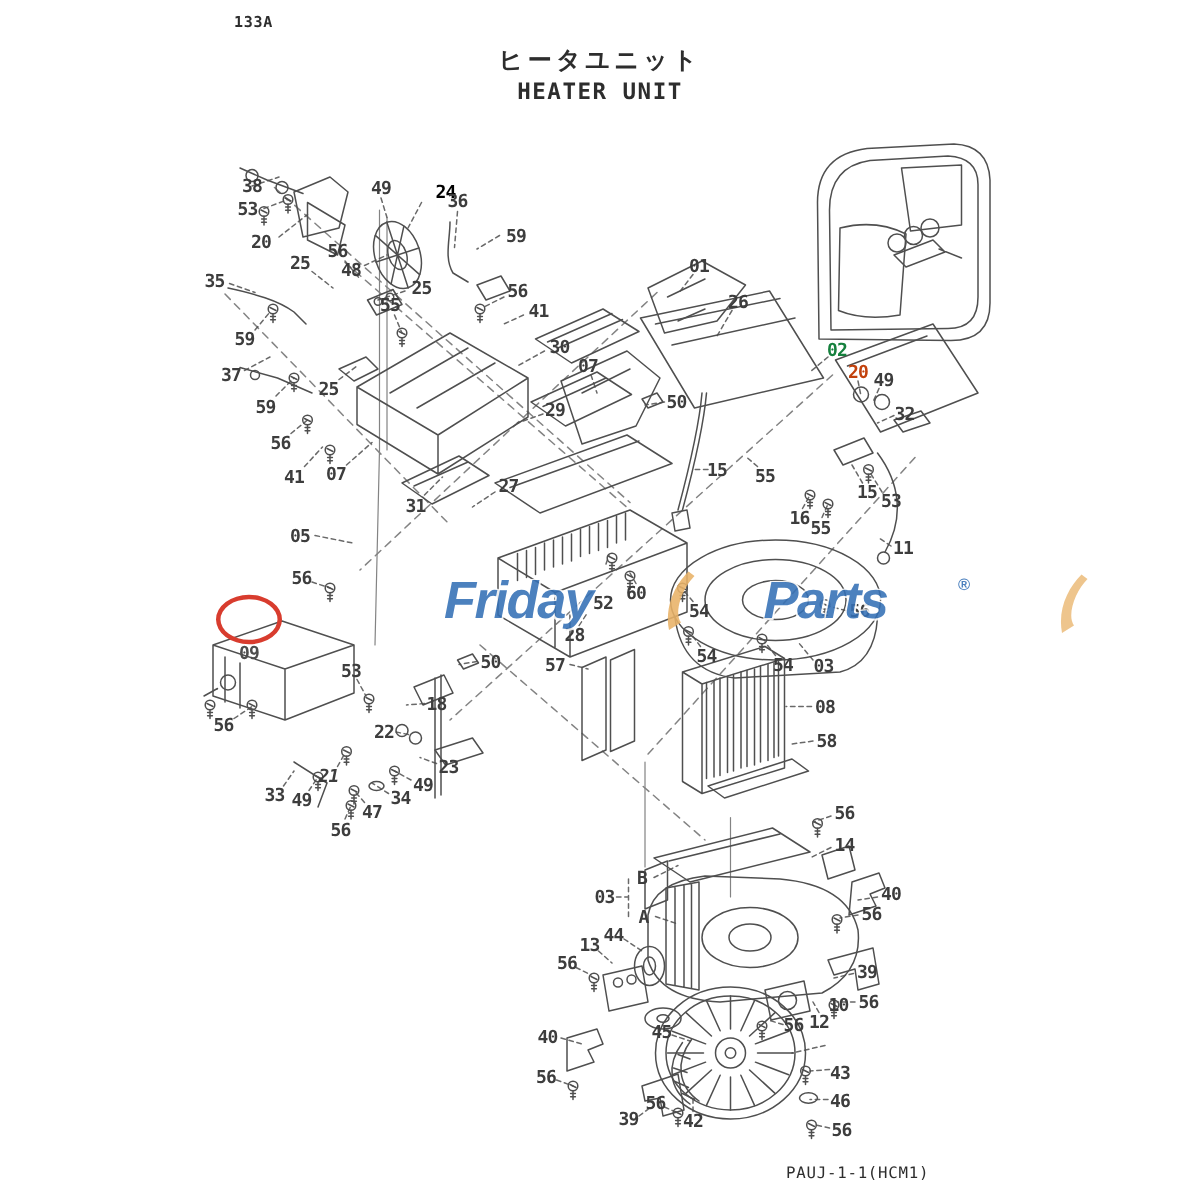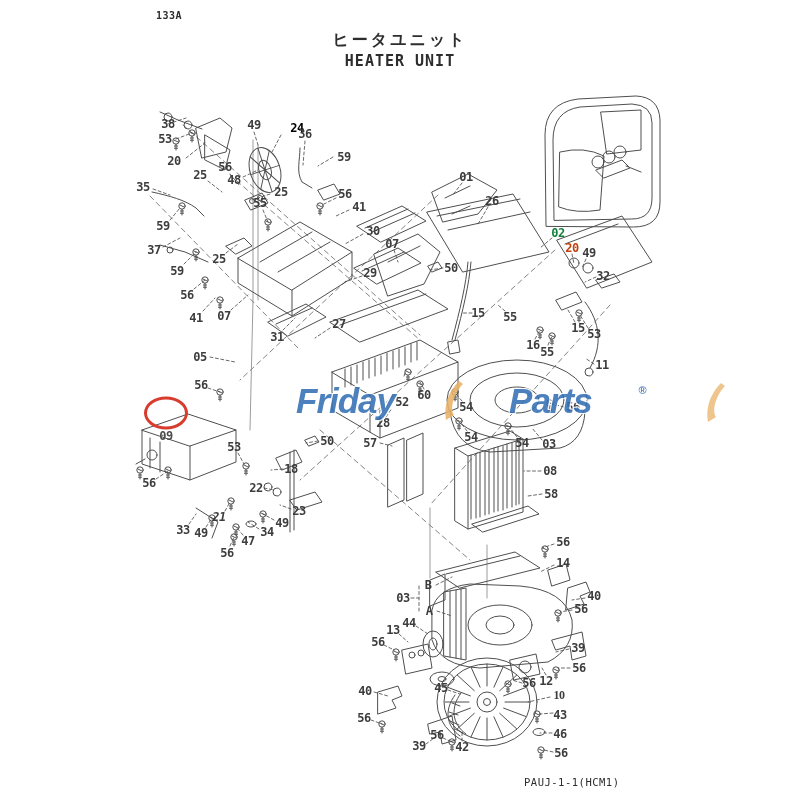--- a/index.html
+++ b/index.html
@@ -305,21 +305,21 @@
       <span class="plabel" style="left: 429px; top: 611px; color: rgb(61, 61, 61);">A</span>
       <span class="plabel" style="left: 409px; top: 623px; color: rgb(61, 61, 61);">44</span>
       <span class="plabel" style="left: 393px; top: 630px; color: rgb(61, 61, 61);">13</span>
       <span class="plabel" style="left: 378px; top: 642px; color: rgb(61, 61, 61);">56</span>
       <span class="plabel" style="left: 578px; top: 648px; color: rgb(61, 61, 61);">39</span>
       <span class="plabel" style="left: 579px; top: 668px; color: rgb(61, 61, 61);">56</span>
       <span class="plabel" style="left: 529px; top: 683px; color: rgb(61, 61, 61);">56</span>
       <span class="plabel" style="left: 546px; top: 681px; color: rgb(61, 61, 61);">12</span>
       <span class="plabel" style="left: 365px; top: 691px; color: rgb(61, 61, 61);">40</span>
       <span class="plabel" style="left: 441px; top: 688px; color: rgb(61, 61, 61);">45</span>
-      <span class="plabel" style="left: 559px; top: 695px; color: rgb(61, 61, 61); font-family: Liberation Serif, serif;">10</span>
+      <span class="plabel" style="left: 559px; top: 670px; color: rgb(61, 61, 61);">10</span>
       <span class="plabel" style="left: 560px; top: 715px; color: rgb(61, 61, 61);">43</span>
       <span class="plabel" style="left: 364px; top: 718px; color: rgb(61, 61, 61);">56</span>
       <span class="plabel" style="left: 560px; top: 734px; color: rgb(61, 61, 61);">46</span>
       <span class="plabel" style="left: 437px; top: 735px; color: rgb(61, 61, 61);">56</span>
       <span class="plabel" style="left: 419px; top: 746px; color: rgb(61, 61, 61);">39</span>
       <span class="plabel" style="left: 462px; top: 747px; color: rgb(61, 61, 61);">42</span>
       <span class="plabel" style="left: 561px; top: 753px; color: rgb(61, 61, 61);">56</span>
     </div>
 
   <div class="highlight-ring" style="left: 166px; top: 413px; border-color: rgb(216, 60, 46);">

